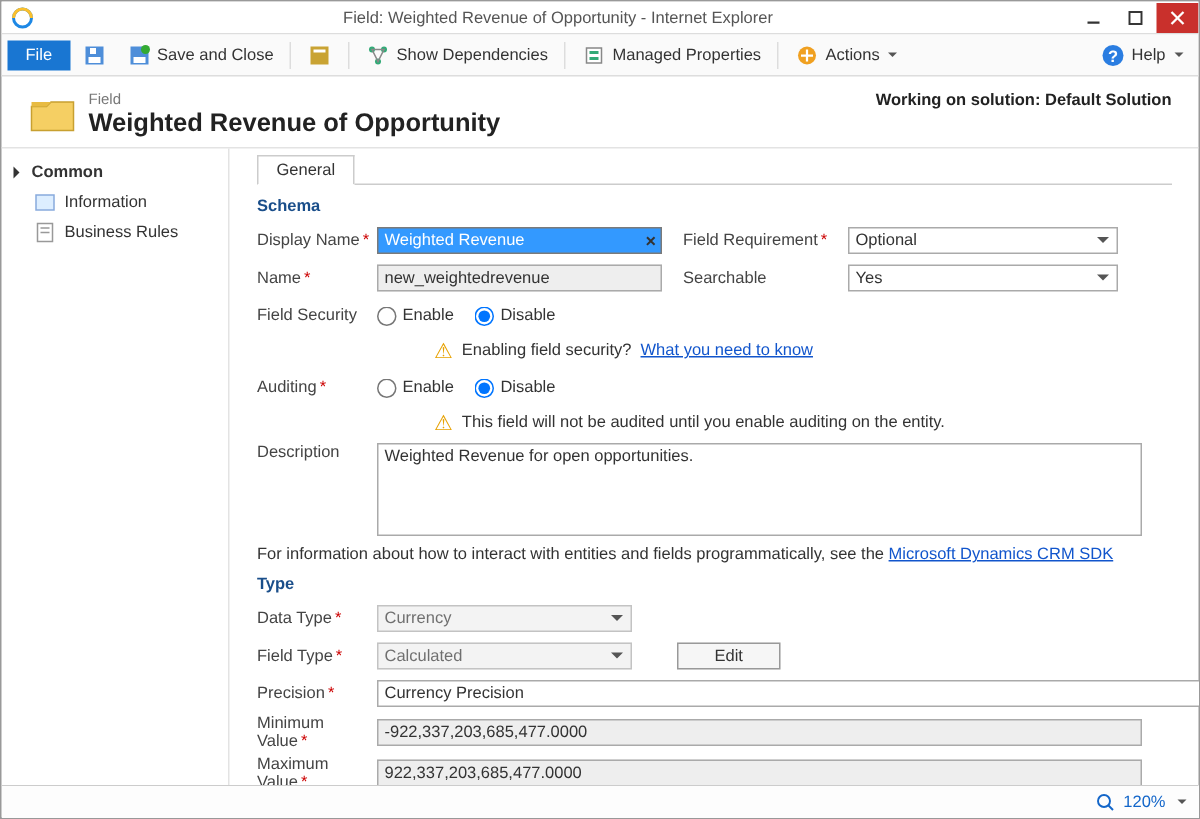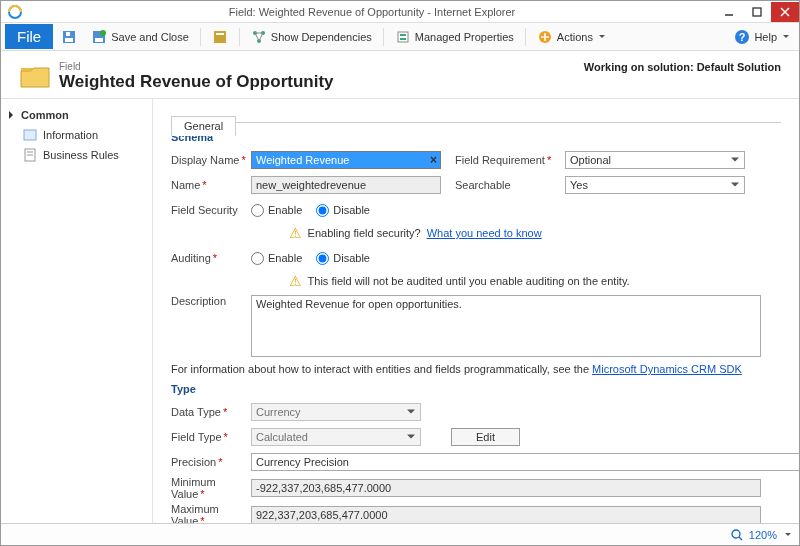--- a/index.html
+++ b/index.html
@@ -5,38 +5,38 @@
 *{box-sizing:border-box;margin:0;padding:0;font-family:"Segoe UI",Tahoma,sans-serif;font-size:11px;color:#333}
 body{background:#fff;width:800px;height:546px;overflow:hidden;position:relative;border:1px solid #999}
 .titlebar{height:22px;background:#fff;display:flex;align-items:center;border-bottom:1px solid #ddd}
 .titlebar .ie-icon{width:16px;height:16px;margin:0 6px}
 .titlebar .title{flex:1;text-align:center;color:#555}
 .winbtns{display:flex}
 .winbtn{width:28px;height:20px;display:flex;align-items:center;justify-content:center;cursor:pointer}
 .winbtn.close{background:#c9302c;color:#fff}
 .winbtn svg{width:10px;height:10px}
 .toolbar{height:28px;background:#fafafa;border-bottom:1px solid #ddd;display:flex;align-items:center;padding:0 4px;gap:2px}
-.filebtn{background:#1976d2;color:#fff;padding:4px 12px;cursor:pointer;font-size:15px}
+.filebtn{background:#1976d2;color:#fff;padding:4px 12px;cursor:pointer;font-size:11px}
 .tbtn{display:flex;align-items:center;gap:4px;padding:3px 6px;cursor:pointer;border-radius:2px}
 .tbtn .ic{width:16px;height:16px;display:flex;align-items:center;justify-content:center}
 .sep{width:1px;height:18px;background:#ddd;margin:0 3px}
 .spacer{flex:1}
 .header{padding:10px 18px 6px;display:flex;align-items:flex-start;border-bottom:1px solid #e3e3e3}
 .header .fic{width:32px;height:28px;margin-right:8px}
 .header .htxt .sub{color:#777;font-size:10px}
 .header .htxt h1{font-size:17px;font-weight:600;color:#222}
 .header .sol{margin-left:auto;font-weight:600;font-size:11px;color:#222}
 .body{display:flex;height:430px}
 .sidebar{width:152px;border-right:1px solid #e3e3e3;padding:6px 0}
 .sidehdr{font-weight:600;padding:4px 8px;font-size:11px;color:#222;display:flex;align-items:center;gap:4px}
 .sideitem{padding:3px 8px 3px 22px;display:flex;align-items:center;gap:6px;cursor:pointer;color:#444}
 .sideitem .sic{width:14px;height:14px}
 .main{flex:1;overflow-y:auto;padding:0 18px 10px 0;position:relative}
 .tabrow{border-bottom:1px solid #ccc;margin:0 0 8px 18px;padding-top:3px}
-.tab{display:inline-block;padding:3px 12px;border:1px solid #ccc;border-bottom:1px solid #fff;background:#fff;position:relative;top:14px;cursor:pointer}
+.tab{display:inline-block;padding:3px 12px;border:1px solid #ccc;border-bottom:1px solid #fff;background:#fff;position:relative;top:1px;cursor:pointer}
 .section{font-weight:700;color:#1a4e8a;margin:6px 0 6px 18px;font-size:11px}
 .form{margin-left:18px;width:740px}
 .row{display:flex;align-items:center;min-height:22px;margin-bottom:3px}
 .lbl{width:80px;color:#444}
 .req::after{content:"*";color:#c00;margin-left:2px}
 .fld{display:flex;align-items:center;gap:6px}
 input[type=text],select,textarea{border:1px solid #aaa;padding:2px 4px;background:#fff;font-size:11px;color:#333}
 input[readonly],select[disabled]{background:#eee}
 .selbox{position:relative;display:inline-block}
 .selbox select{appearance:none;-webkit-appearance:none;padding-right:18px;width:100%}

